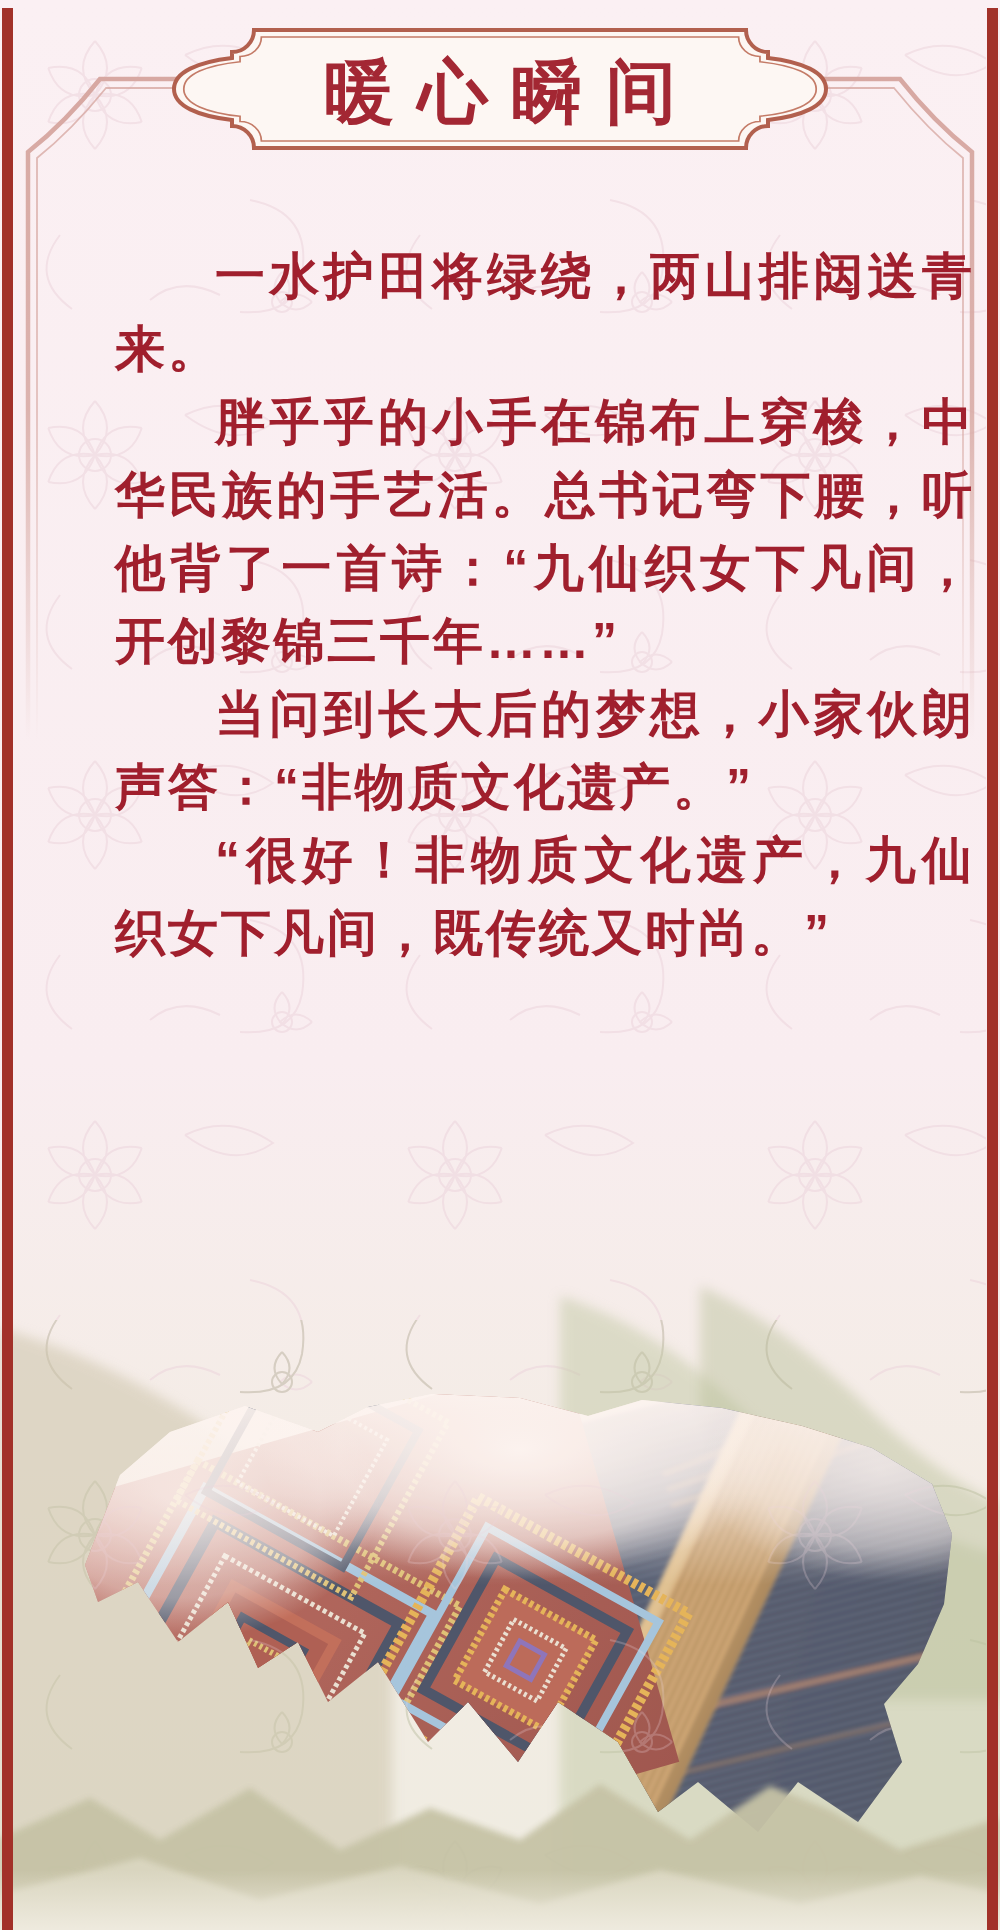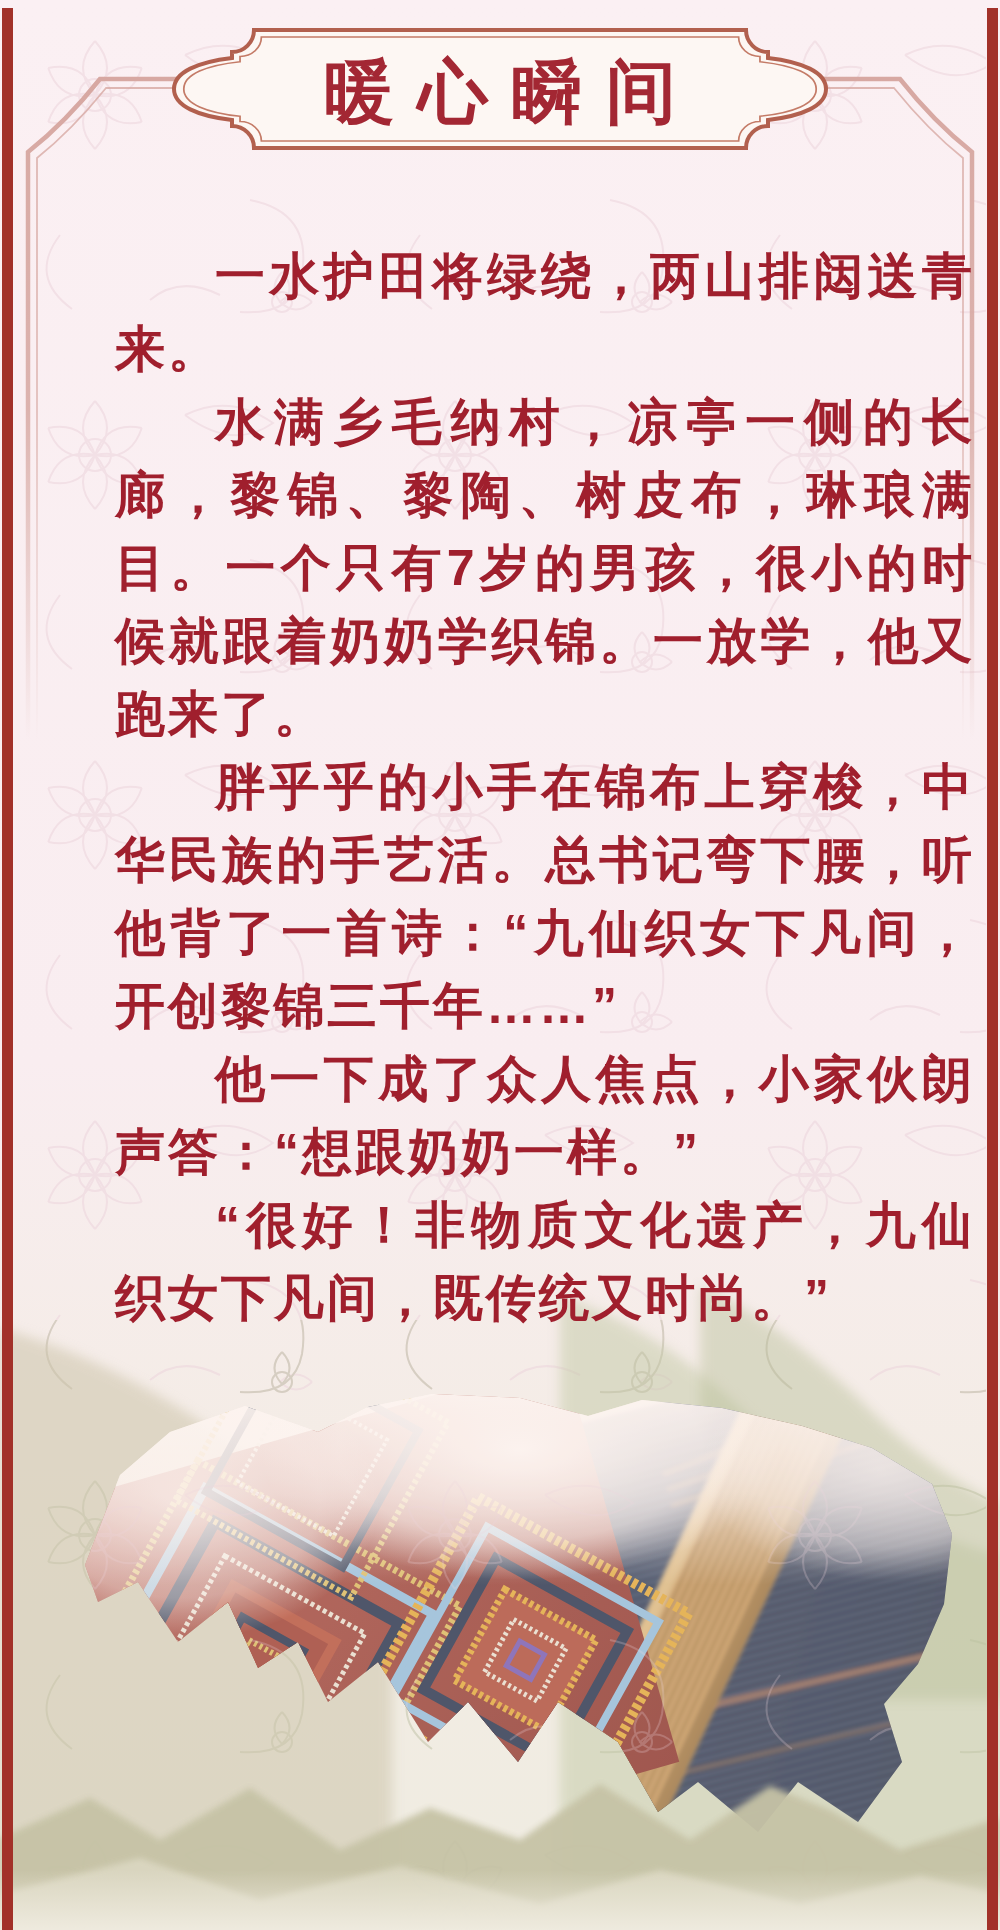--- a/index.html
+++ b/index.html
@@ -215,19 +215,18 @@
     </g>
   </svg>
 
   <div class="side-border left"></div>
   <div class="side-border right"></div>
 
   <div class="plaque-title">暖心瞬间</div>
 
   <div class="article">
     <p>一水护田将绿绕，两山排闼送青来。</p>
-    <p>水满乡毛纳村，凉亭一侧的长廊，黎锦、黎陶、树皮布，琳琅满目。一个只有7岁的男孩，很小的时候就跟着奶奶学织锦。一放学，他又跑来了。</p>
     <p>胖乎乎的小手在锦布上穿梭，中华民族的手艺活。总书记弯下腰，听他背了一首诗：“九仙织女下凡间，开创黎锦三千年……”</p>
-    <p>他一下成了众人焦点，小家伙朗声答：“想跟奶奶一样。”</p>
+    <p>当问到长大后的梦想，小家伙朗声答：“非物质文化遗产。”</p>
     <p>“很好！非物质文化遗产，九仙织女下凡间，既传统又时尚。”</p>
   </div>
 
 </div>
 
 </body></html>

